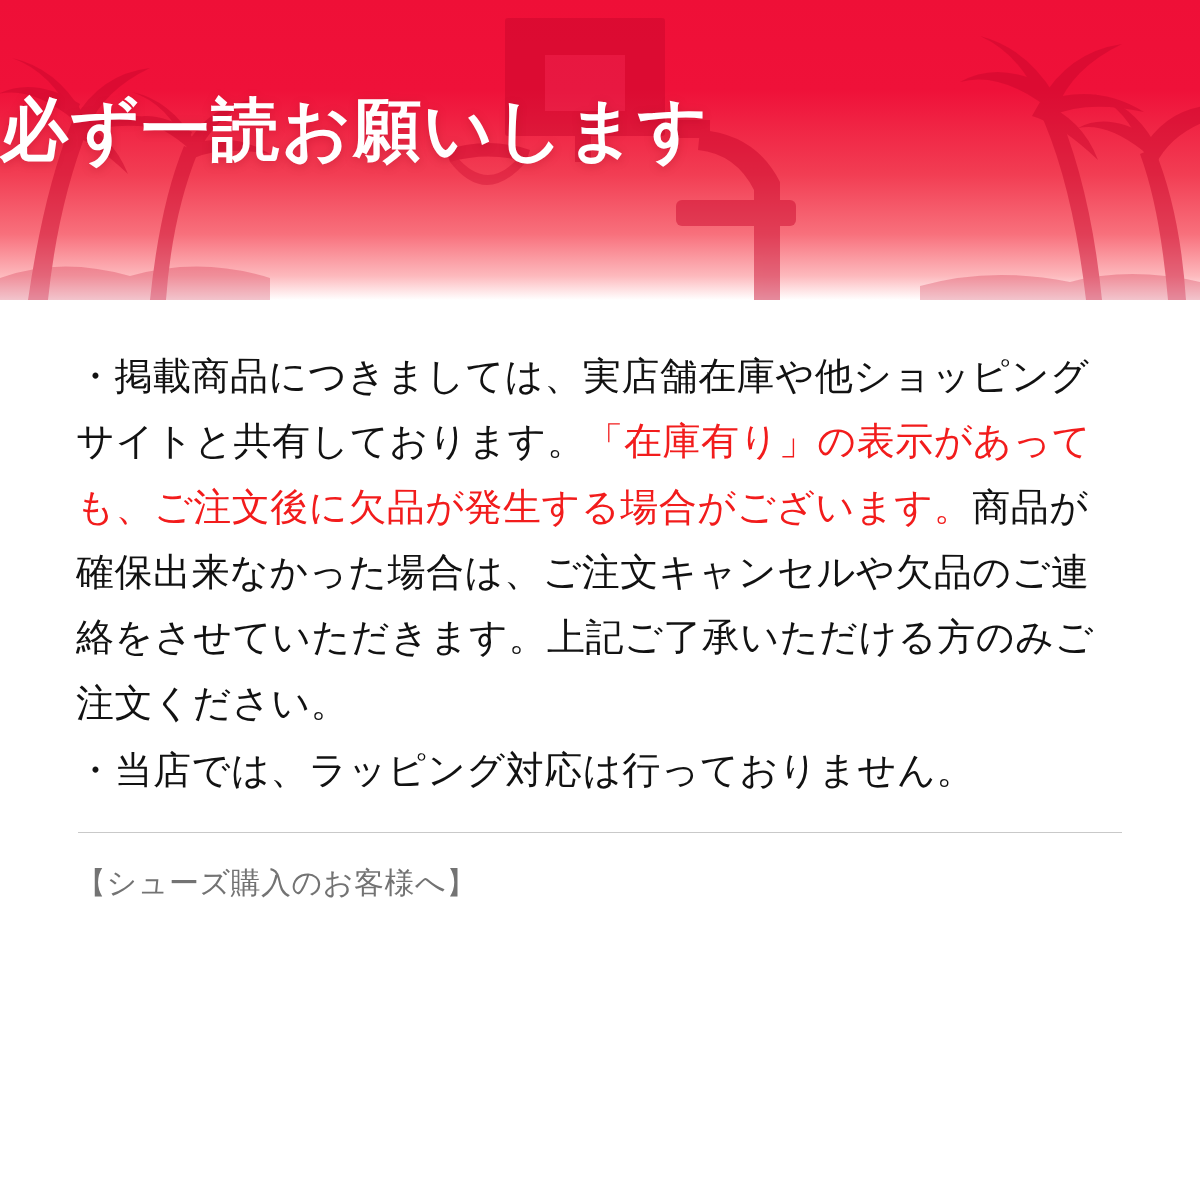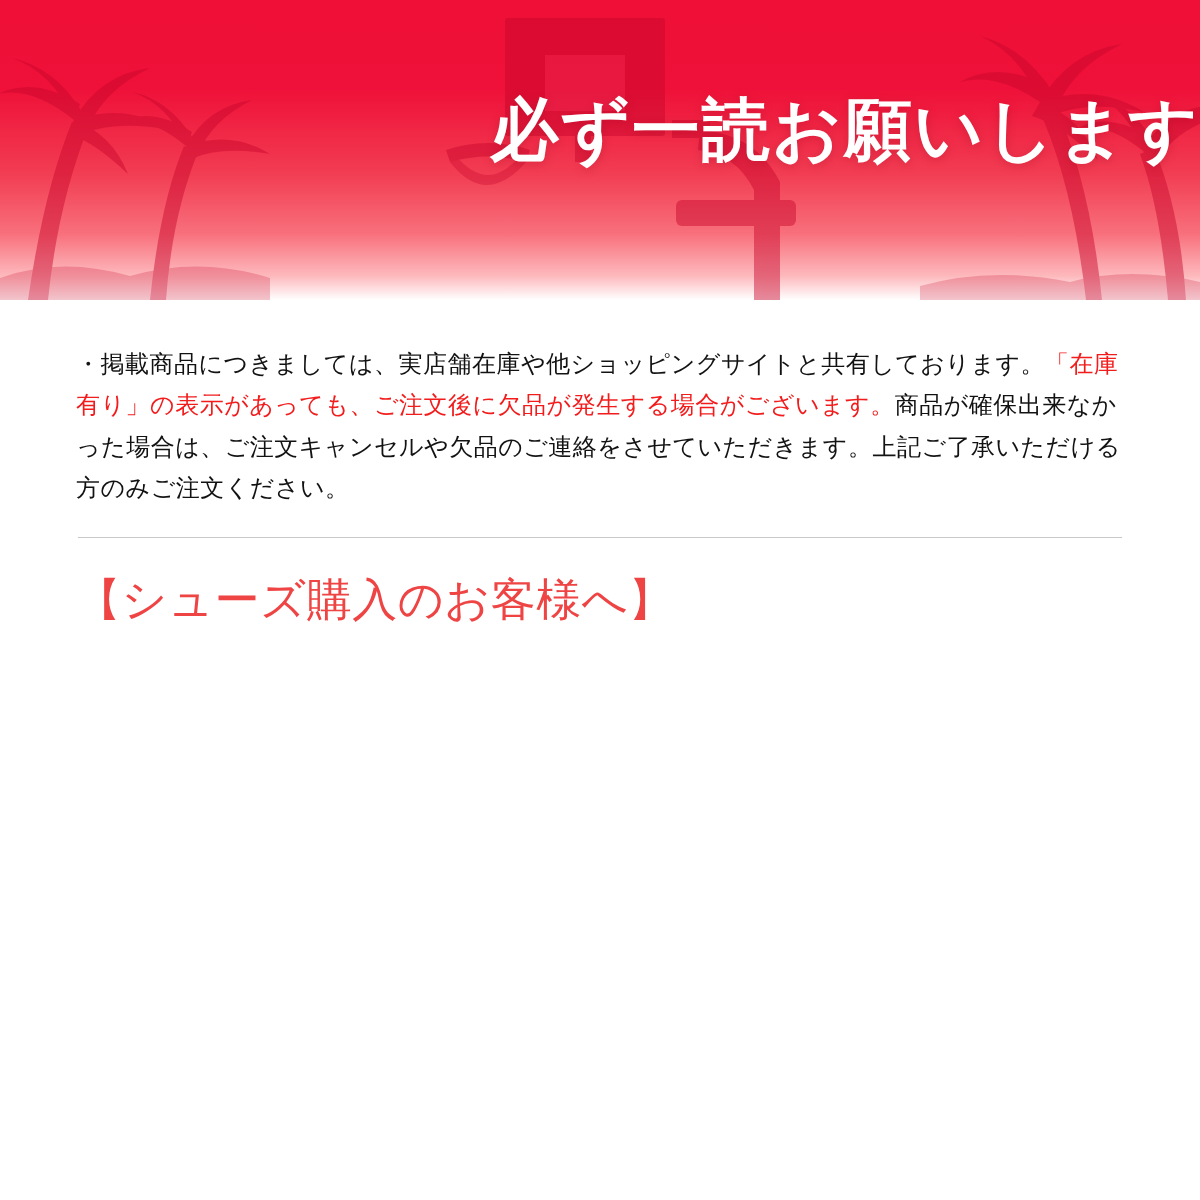--- a/index.html
+++ b/index.html
@@ -44,36 +44,36 @@
   .banner-art {
     position: absolute;
     inset: 0;
     opacity: 0.55;
   }
   .banner-title {
     position: absolute;
     left: 0;
     right: 0;
     top: 96px;
-    text-align: right;
+    text-align: left;
     color: #ffffff;
     font-size: 68px;
     font-weight: 700;
     letter-spacing: 2px;
     line-height: 1;
     text-shadow: 0 2px 10px rgba(140, 0, 20, 0.25);
     white-space: nowrap;
   }
 
   
   .content {
     padding: 44px 76px 0 76px;
   }
   .para {
-    font-size: 24px;
+    font-size: 38px;
     line-height: 1.72;
     color: #121212;
     letter-spacing: 0.5px;
     text-align: left;
     margin: 0;
   }
   .para.second {
     margin-top: 2px;
   }
   .red {
@@ -81,23 +81,23 @@
   }
 
   .divider {
     margin: 28px 2px 26px 2px;
     height: 1px;
     background: #c9c9c9;
     border: 0;
   }
 
   .section-heading {
-    font-size: 45px;
+    font-size: 30px;
     line-height: 1.6;
-    color: #ef4444;
+    color: #737373;
     letter-spacing: 0.5px;
     margin: 0 0 2px 0;
   }
 </style>
 </head>
 <body>
 
 <div class="page">
 
   <div class="banner">
@@ -156,20 +156,21 @@
       </g>
     </svg>
 
     <div class="banner-title">必ず一読お願いします</div>
   </div>
 
   <div class="content">
 
     <p class="para"><span>・掲載商品につきましては、実店舗在庫や他ショッピングサイトと共有しております。</span><span class="red">「在庫有り」の表示があっても、ご注文後に欠品が発生する場合がございます。</span><span>商品が確保出来なかった場合は、ご注文キャンセルや欠品のご連絡をさせていただきます。上記ご了承いただける方のみご注文ください。</span></p>
 
+    <p class="para second"><span>・当店では、ラッピング対応は行っておりません。</span></p>
 
     <hr class="divider">
 
     <p class="section-heading">【シューズ購入のお客様へ】</p>
 
 
   </div>
 </div>
 
 </body></html>

